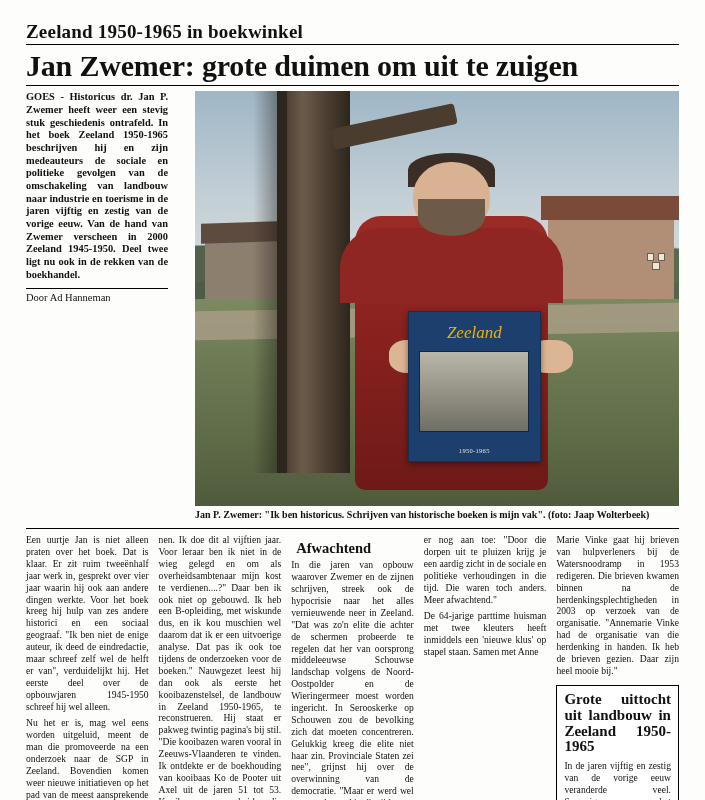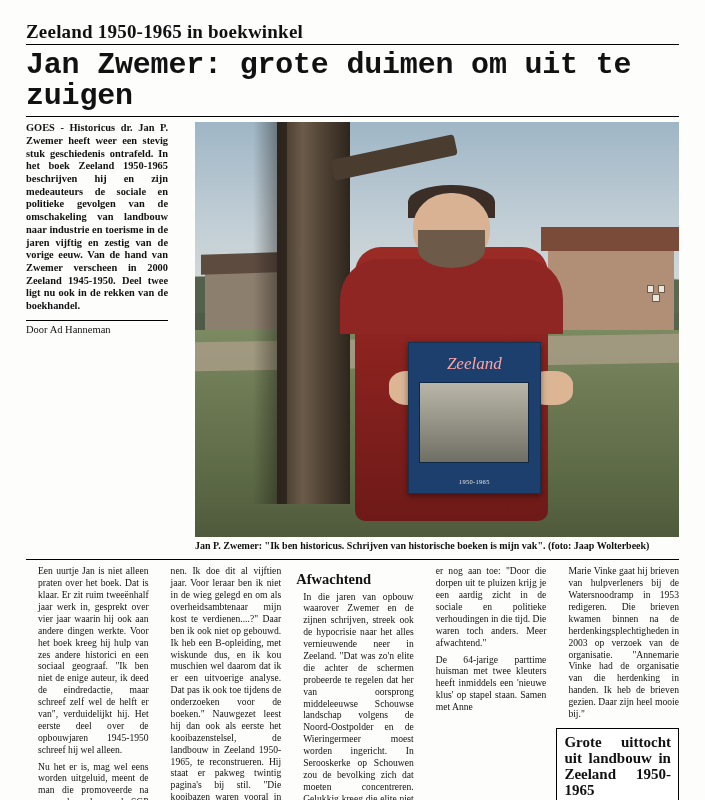--- a/index.html
+++ b/index.html
@@ -31,21 +31,21 @@
     padding-bottom: 2px;
   }
   .kicker {
     font-family: "Liberation Serif", serif;
     font-weight: bold;
     font-size: 19px;
     letter-spacing: 0.2px;
     line-height: 1.05;
   }
   .headline {
-    font-family: Liberation Mono, monospace;
+    font-family: Liberation Serif, serif;
     font-weight: bold;
     font-size: 30px;
     line-height: 1.04;
     margin: 5px 0 4px 0;
     letter-spacing: -0.2px;
   }
   .rule-thin {
     border-bottom: 1px solid #000;
     margin-bottom: 5px;
   }
@@ -165,21 +165,21 @@
   }
   .book {
     position: absolute; left: 44%; top: 53%; width: 27%; height: 36%;
     background: #1c3f6e;
     box-shadow: 0 2px 6px rgba(0,0,0,.45);
     border: 1px solid #15314f;
   }
   .book-title {
     position: absolute; left: 0; right: 0; top: 7%;
     text-align: center;
-    color: #fca5a5;
+    color: #eab308;
     font-family: "Liberation Serif", serif;
     font-style: italic;
     font-size: 17px;
   }
   .book-photo {
     position: absolute; left: 8%; right: 8%; top: 26%; bottom: 20%;
     background: linear-gradient(180deg, #b9b6a9 0%, #8e8c80 60%, #6f6e64 100%);
     border: 1px solid #0f2740;
   }
   .book-sub {
@@ -207,21 +207,21 @@
     padding-top: 5px;
   }
   .col {
     flex: 1 1 0;
     font-size: 9.6px;
     line-height: 1.24;
     text-align: justify;
     column-gap: 0;
   }
   .col p {
-    margin: 0 0 0 12px;
+    margin: 0 0 0 0;
     text-indent: 0;
   }
   .subhead {
     font-family: "Liberation Serif", serif;
     font-weight: bold;
     font-size: 14.5px;
     margin: 7px 0 3px 5px;
     line-height: 1.05;
   }
   

